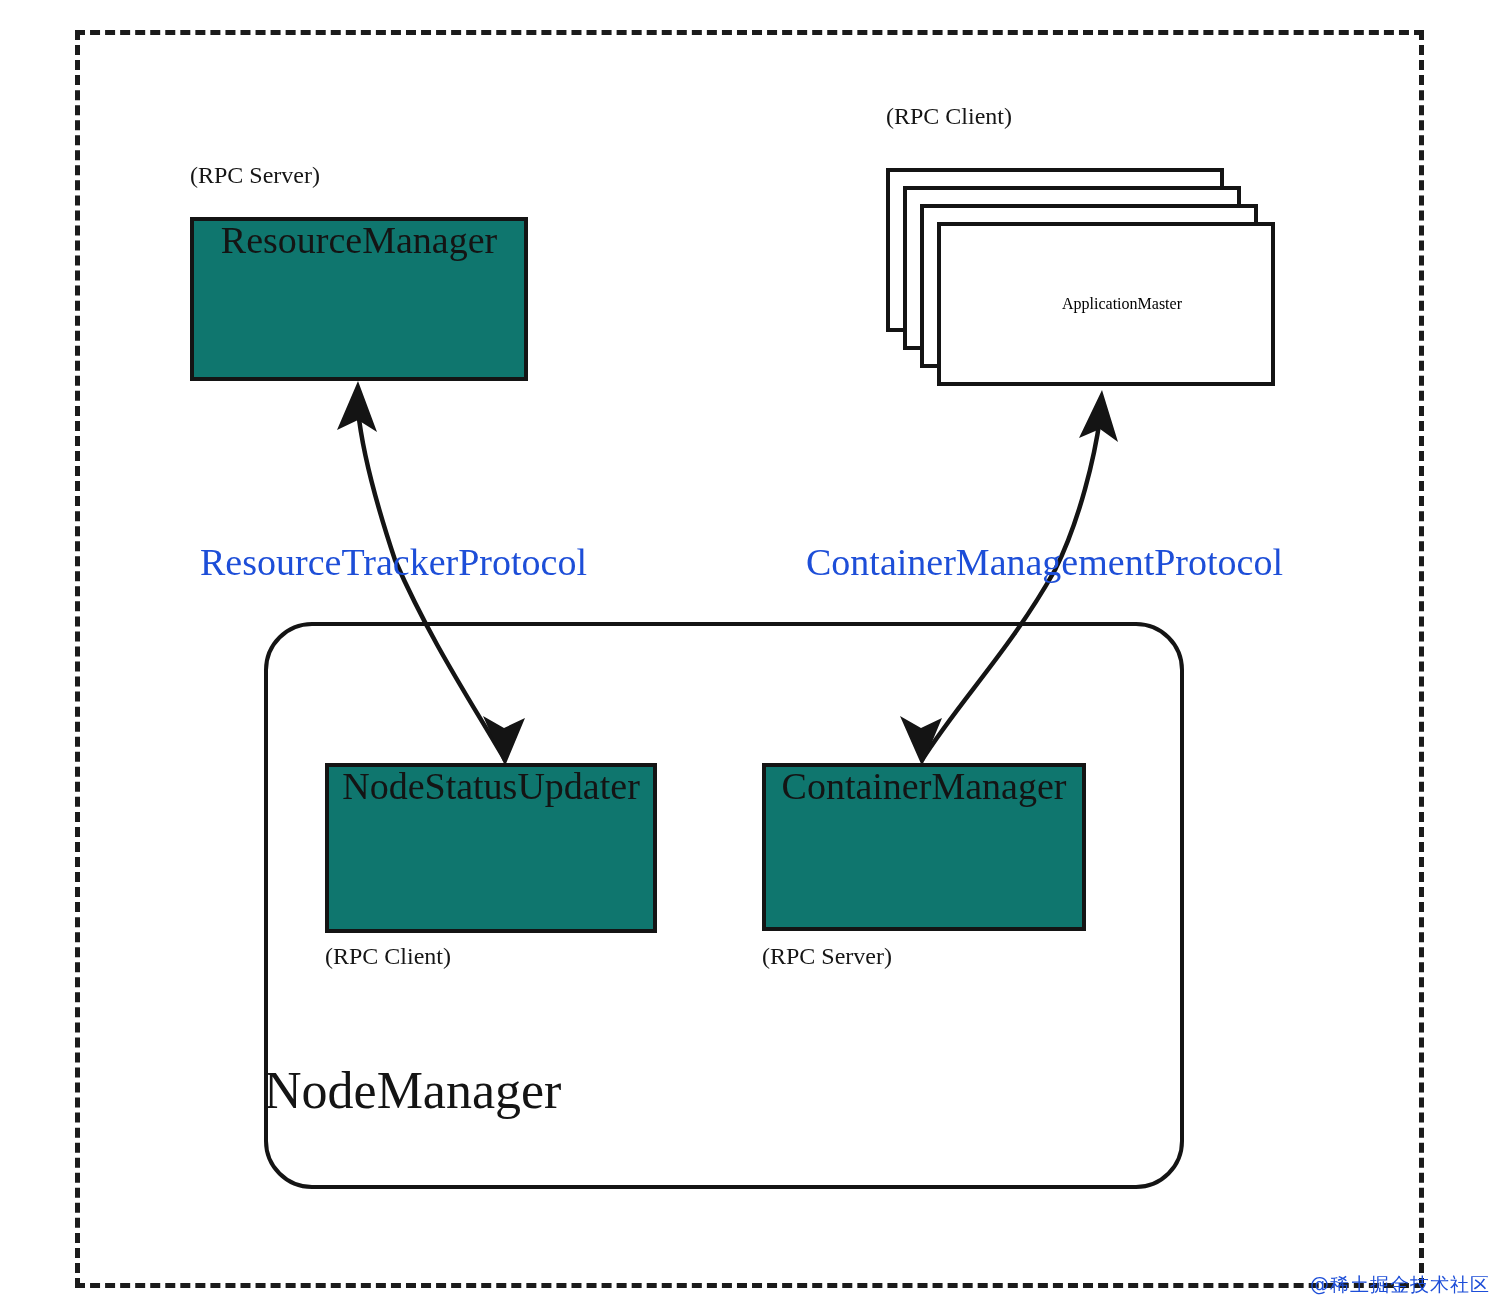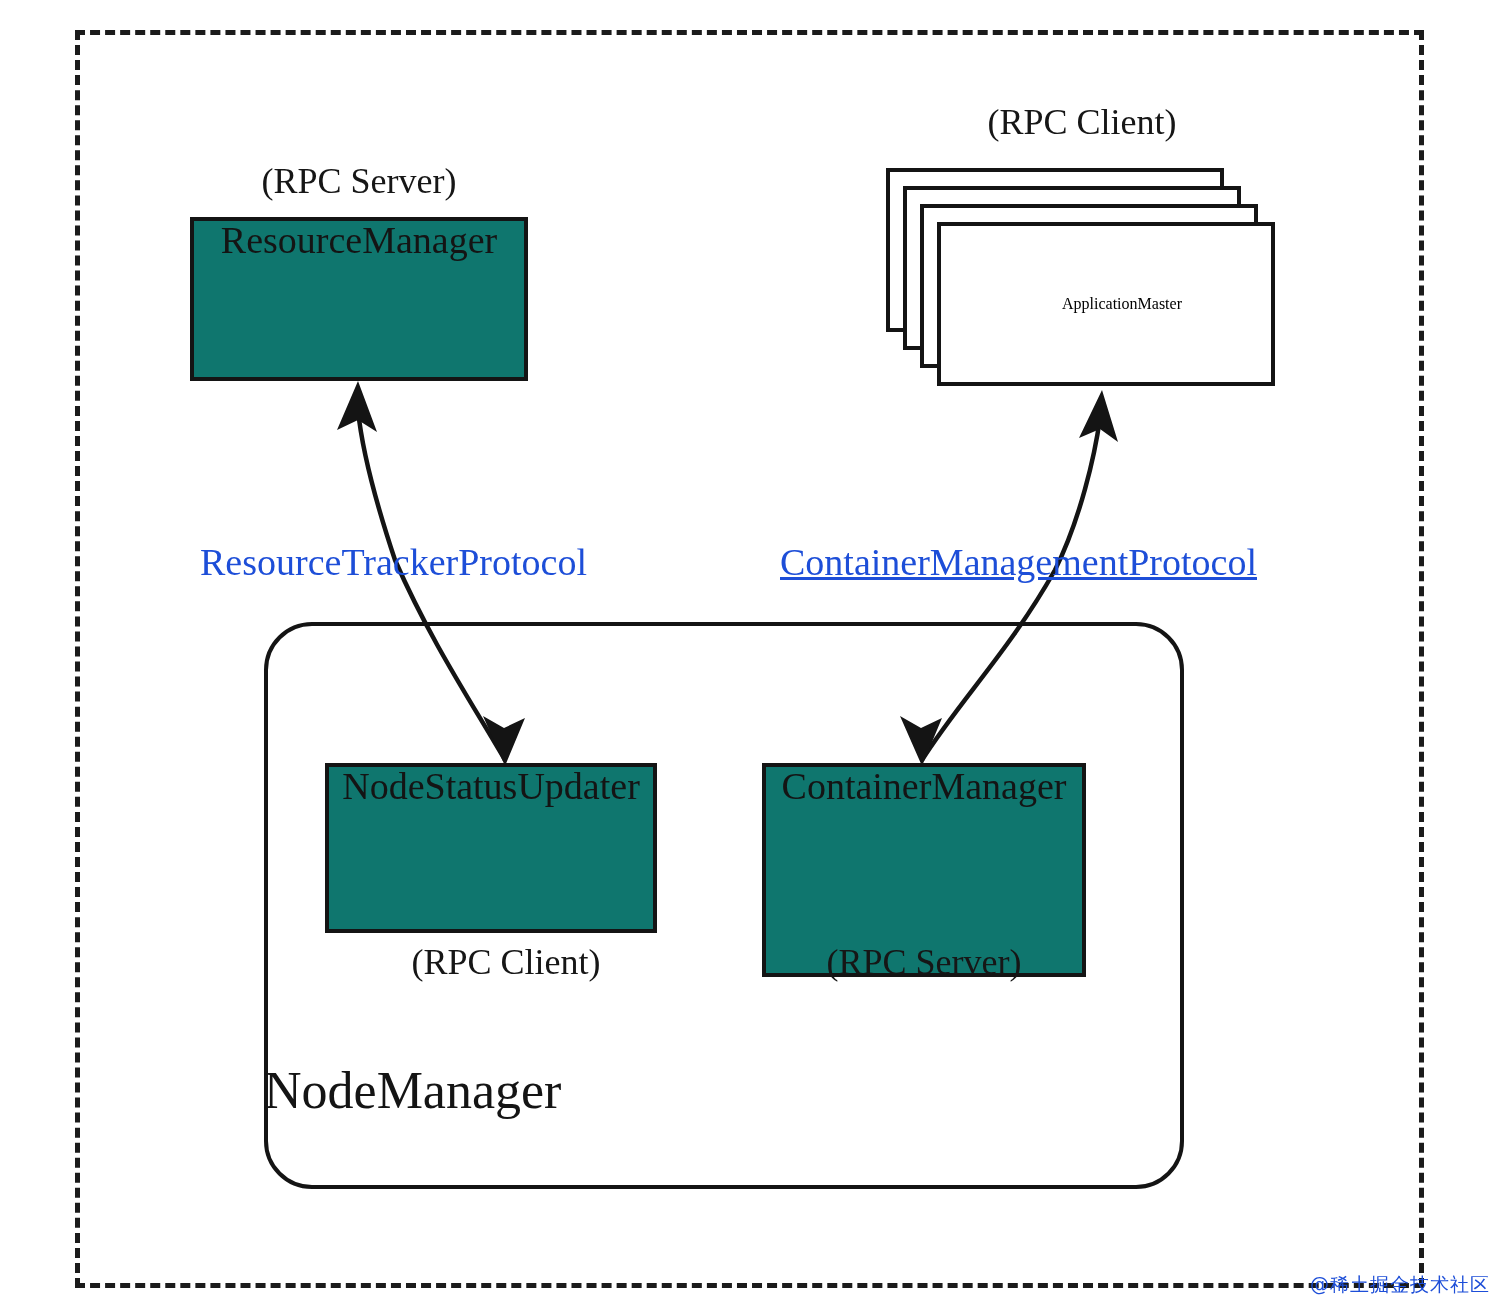--- a/index.html
+++ b/index.html
@@ -38,24 +38,24 @@
   .node-box .box-label {
     font-size: 38px;
     color: #141414;
     letter-spacing: 0px;
     white-space: nowrap;
     line-height: 1;
   }
   
   .role-caption {
     position: absolute;
-    font-size: 36px;
+    font-size: 24px;
     color: #161616;
     white-space: nowrap;
-    text-align: center;
+    text-align: left;
     line-height: 1;
   }
   
   .protocol-label {
     position: absolute;
     font-size: 38px;
     color: #1d4ed8;
     white-space: nowrap;
     line-height: 1;
   }
@@ -131,36 +131,35 @@
   }
   #nsu-role-caption {
     left: 325px;
     top: 944px;
     width: 362px;
   }
   #container-manager-box {
     left: 762px;
     top: 763px;
     width: 324px;
-    height: 214px;
+    height: 168px;
   }
   #cm-role-caption {
     left: 762px;
     top: 944px;
     width: 324px;
   }
   
   #resource-tracker-protocol-label {
     left: 200px;
     top: 543px;
   }
   #container-management-protocol-label {
-    left: 780px;
+    left: 806px;
     top: 543px;
-    text-decoration: underline;
   }
   
   #arrow-layer {
     position: absolute;
     left: 0;
     top: 0;
     width: 1512px;
     height: 1316px;
     pointer-events: none;
   }

